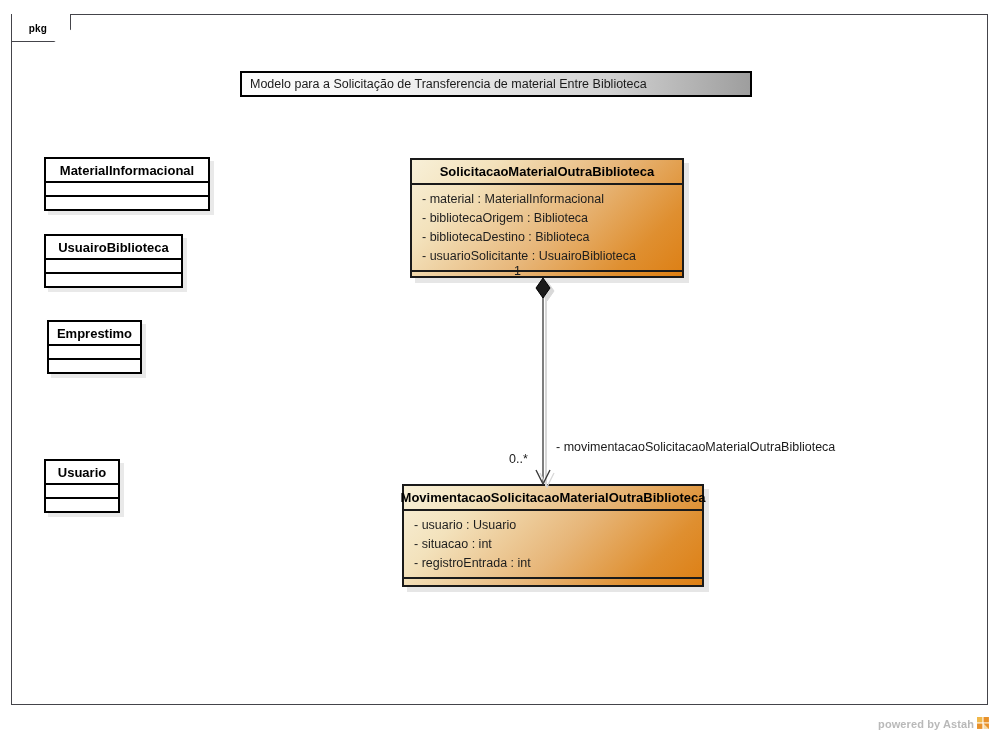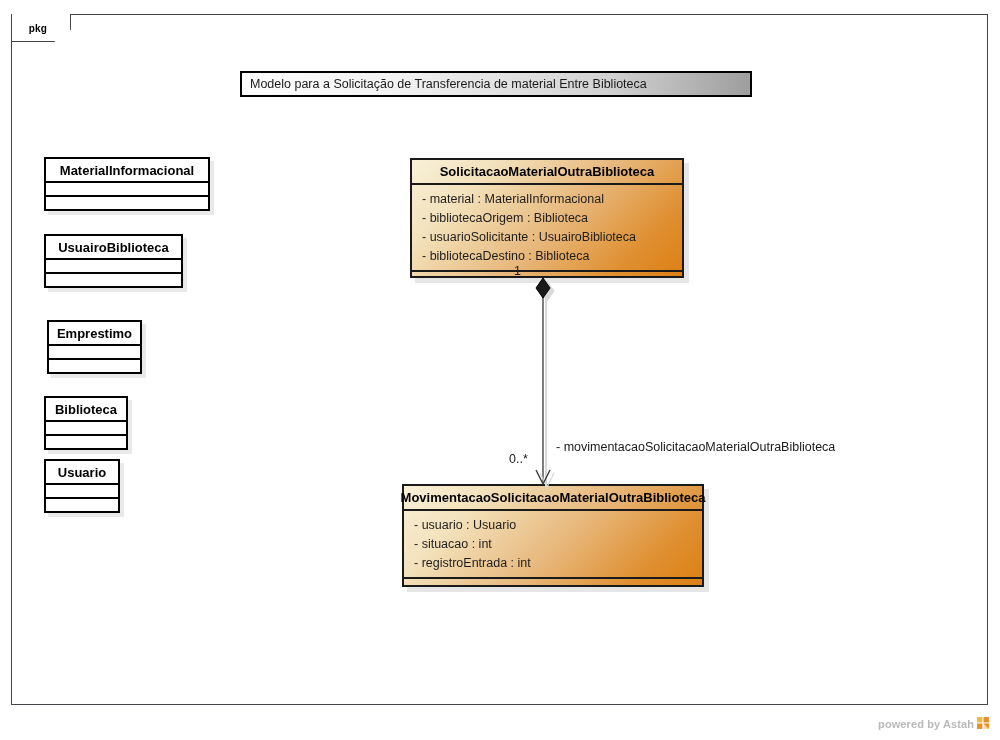--- a/index.html
+++ b/index.html
@@ -273,47 +273,39 @@
 
   <div class="uclass" style="left:44px; top:234px; width:139px; height:54px;">
     <div class="shadow"></div>
     <div class="body">
       <div class="name-cmp">UsuairoBiblioteca</div>
       <div class="attr-cmp"></div>
       <div class="op-cmp"></div>
     </div>
   </div>
 
-  <div class="uclass" style="left:44px; top:396px; width:84px; height:54px;">
-    <div class="shadow"></div>
-    <div class="body">
-      <div class="name-cmp">Biblioteca</div>
-      <div class="attr-cmp"></div>
-      <div class="op-cmp"></div>
-    </div>
-  </div>
 
   <div class="uclass" style="left:44px; top:459px; width:76px; height:54px;">
     <div class="shadow"></div>
     <div class="body">
       <div class="name-cmp">Usuario</div>
       <div class="attr-cmp"></div>
       <div class="op-cmp"></div>
     </div>
   </div>
 
   <div class="oclass" style="left:410px; top:158px; width:274px; height:120px;">
     <div class="shadow"></div>
     <div class="body">
       <div class="name-cmp">SolicitacaoMaterialOutraBiblioteca</div>
       <div class="attr-cmp">
         <div class="attr">- material : MaterialInformacional</div>
         <div class="attr">- bibliotecaOrigem : Biblioteca</div>
+        <div class="attr">- bibliotecaDestino : Biblioteca</div>
         <div class="attr">- usuarioSolicitante : UsuairoBiblioteca</div>
-        <div class="attr">- bibliotecaDestino : Biblioteca</div>
       </div>
       <div class="op-cmp"></div>
     </div>
   </div>
 
   <div class="oclass" style="left:370px; top:484px; width:302px; height:103px;margin-left:32px;">
     <div class="shadow"></div>
     <div class="body">
       <div class="name-cmp">MovimentacaoSolicitacaoMaterialOutraBiblioteca</div>
       <div class="attr-cmp">

